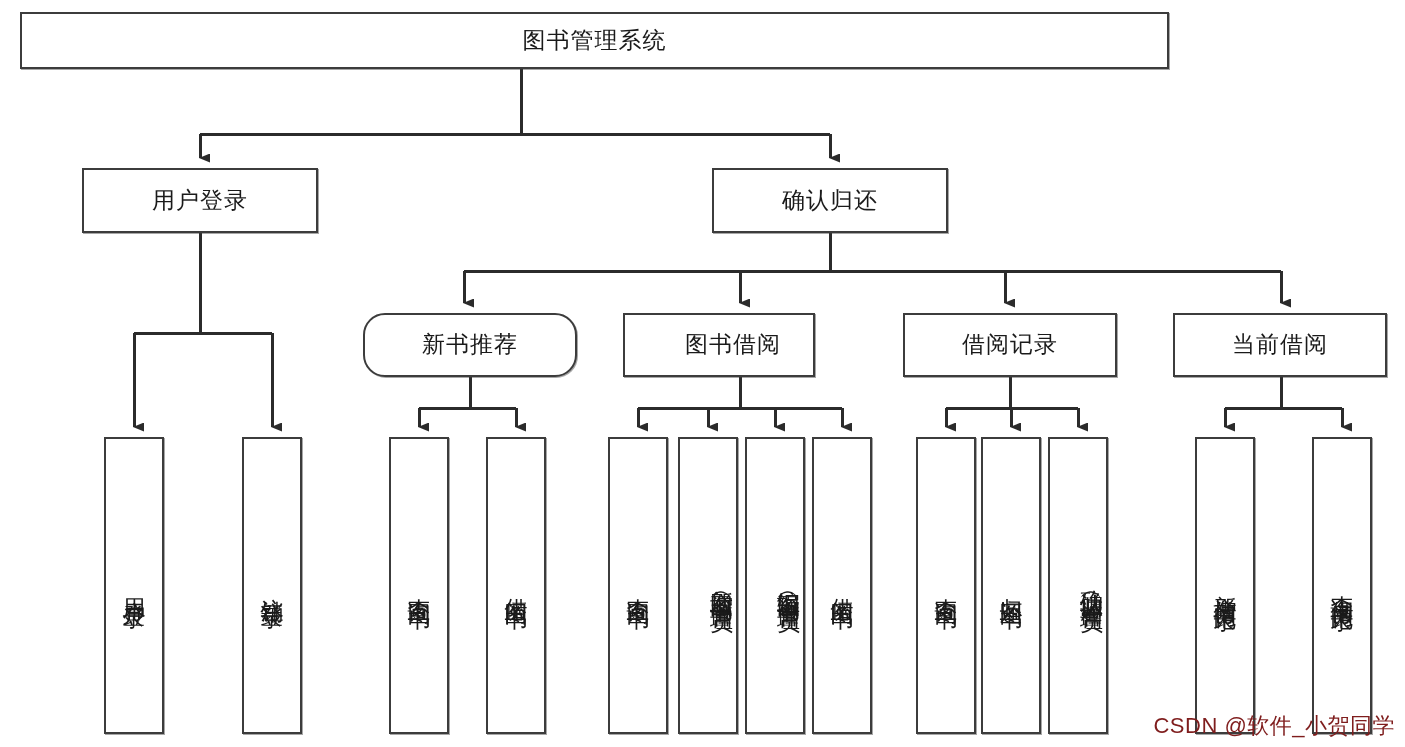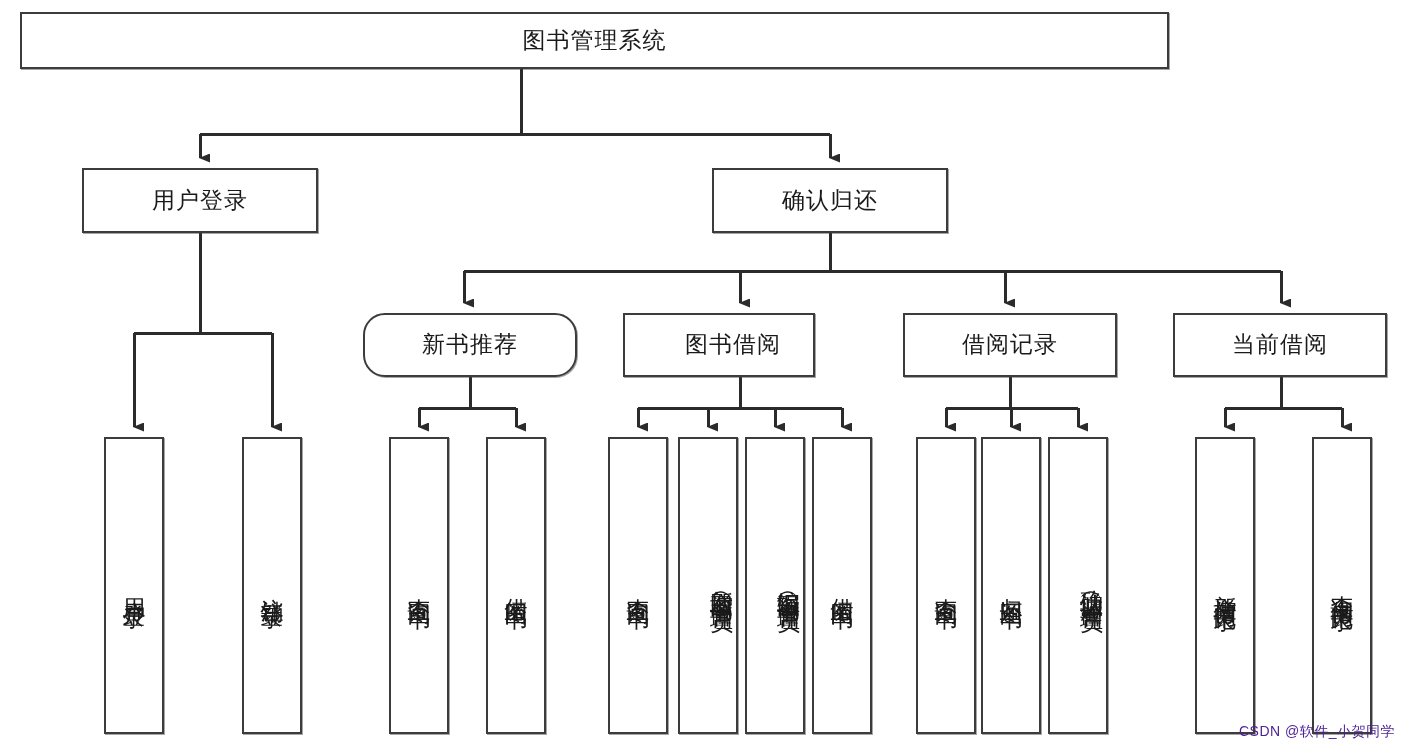--- a/index.html
+++ b/index.html
@@ -53,22 +53,22 @@
     align-items: flex-start;
     justify-content: center;
   }
   .node-v.short {
     align-items: center;
   }
   #watermark {
     position: absolute;
     right: 10px;
     bottom: 6px;
-    font-size: 14px;
-    color: #4c1d95;
+    font-size: 22px;
+    color: #7f1d1d;
     letter-spacing: 0.5px;
     white-space: nowrap;
     pointer-events: none;
     margin-top: 6px;
   }
 </style>
 </head>
 <body>
 
 <div id="diagram-root">

